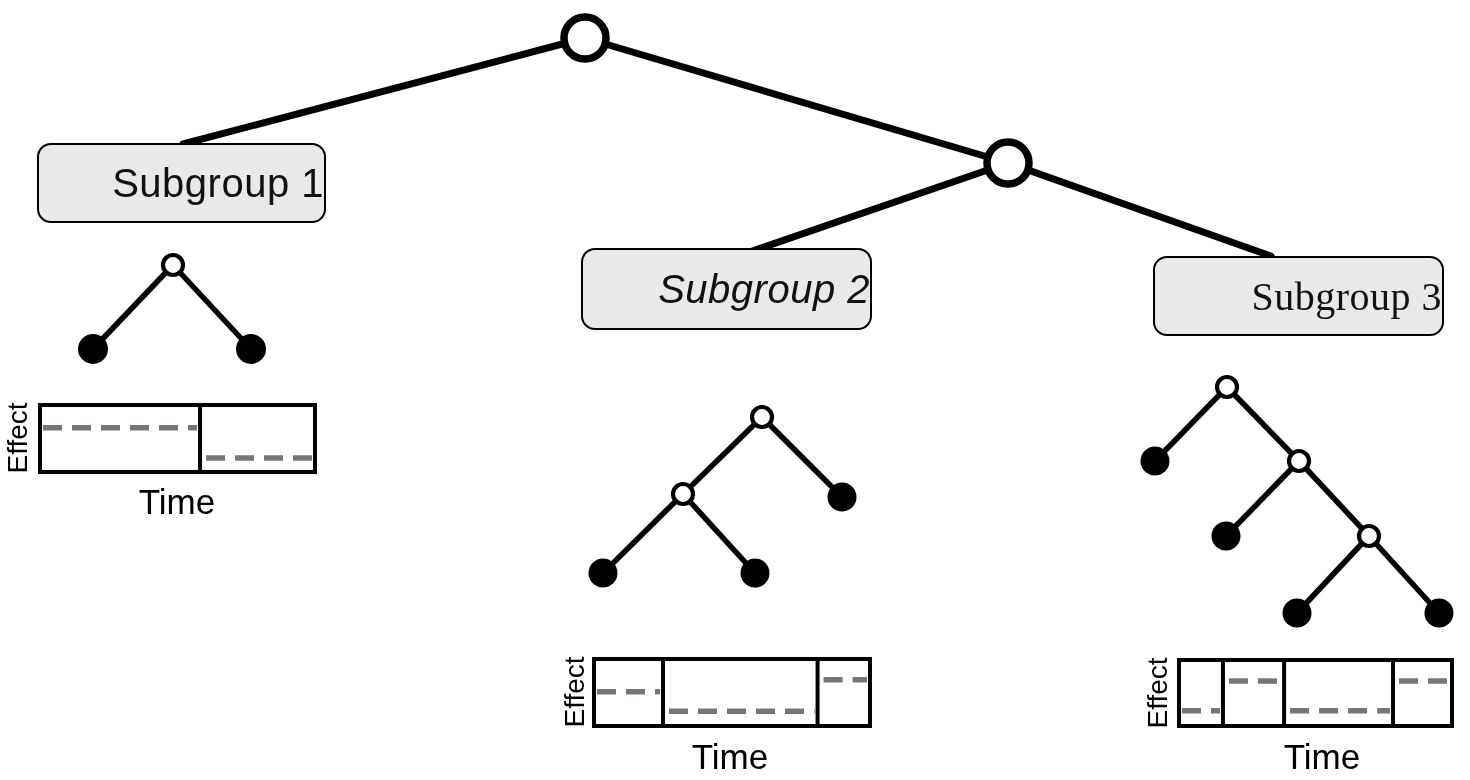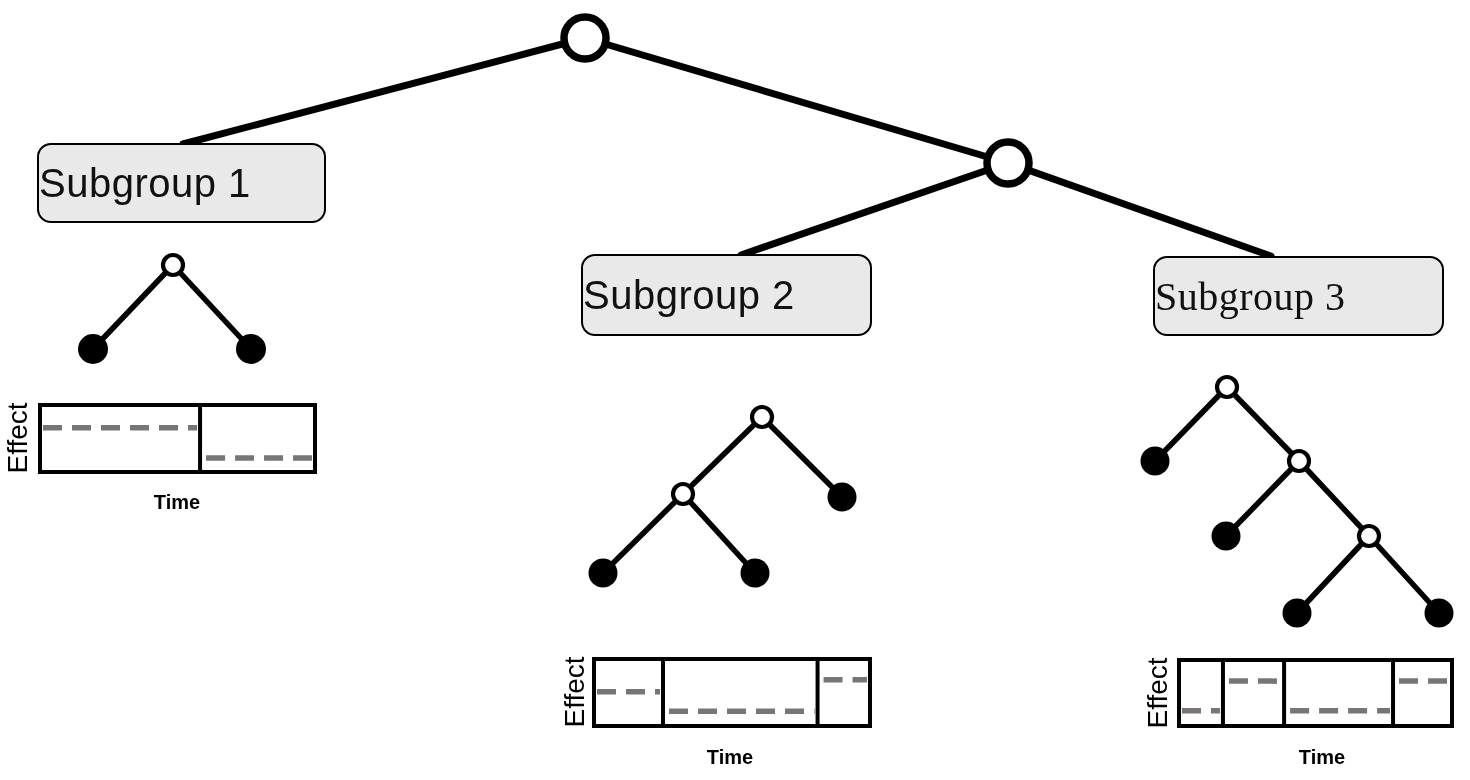--- a/index.html
+++ b/index.html
@@ -2,40 +2,40 @@
 <html><head>
 <meta charset="utf-8">
 <style>
   html,body{margin:0;padding:0;background:#ffffff;}
   .canvas{
     position:relative;width:1470px;height:780px;background:#ffffff;overflow:hidden;
     font-family:"Liberation Sans",sans-serif;color:#000;
   }
   svg.overlay{position:absolute;left:0;top:0;width:1470px;height:780px;}
   .sg-box{
-    position:absolute;display:flex;align-items:center;justify-content:flex-start;
+    position:absolute;display:flex;align-items:center;justify-content:flex-end;
     background:#e9e9e9;border:2.5px solid #000;border-radius:14px;
     font-size:40px;color:#111;letter-spacing:0.5px;white-space:nowrap;
   }
   .sg-box-1{left:37px;top:143px;width:285px;height:76px;}
-  .sg-box-2{left:581px;top:254px;width:287px;height:78px;}
+  .sg-box-2{left:581px;top:248px;width:287px;height:78px;font-style:italic;}
   .sg-box-3{left:1153px;top:256px;width:287px;height:76px;font-family:Liberation Serif, serif;}
   svg.plot{position:absolute;overflow:visible;}
   .plot-1{left:37px;top:402px;width:281px;height:73px;}
   .plot-2{left:591px;top:656px;width:282px;height:73px;}
   .plot-3{left:1176px;top:657px;width:279px;height:72px;}
   .axis-label{
     position:absolute;text-align:center;font-size:28px;color:#000;
     font-weight:500;
   }
   .ylab{width:120px;height:30px;line-height:30px;transform:rotate(-90deg);}
   .ylab-1{left:-42px;top:423px;}
   .ylab-2{left:515px;top:677px;}
   .ylab-3{left:1098px;top:678px;}
-  .xlab{width:200px;height:34px;line-height:34px;font-size:20px;font-weight:bold;}
+  .xlab{width:200px;height:34px;line-height:34px;font-size:35px;}
   .xlab-1{left:77px;top:485px;}
   .xlab-2{left:630px;top:740px;}
   .xlab-3{left:1222px;top:740px;}
 </style>
 </head>
 <body>
 
 <div class="canvas">
 
   <svg class="overlay" viewBox="0 0 1470 780">

